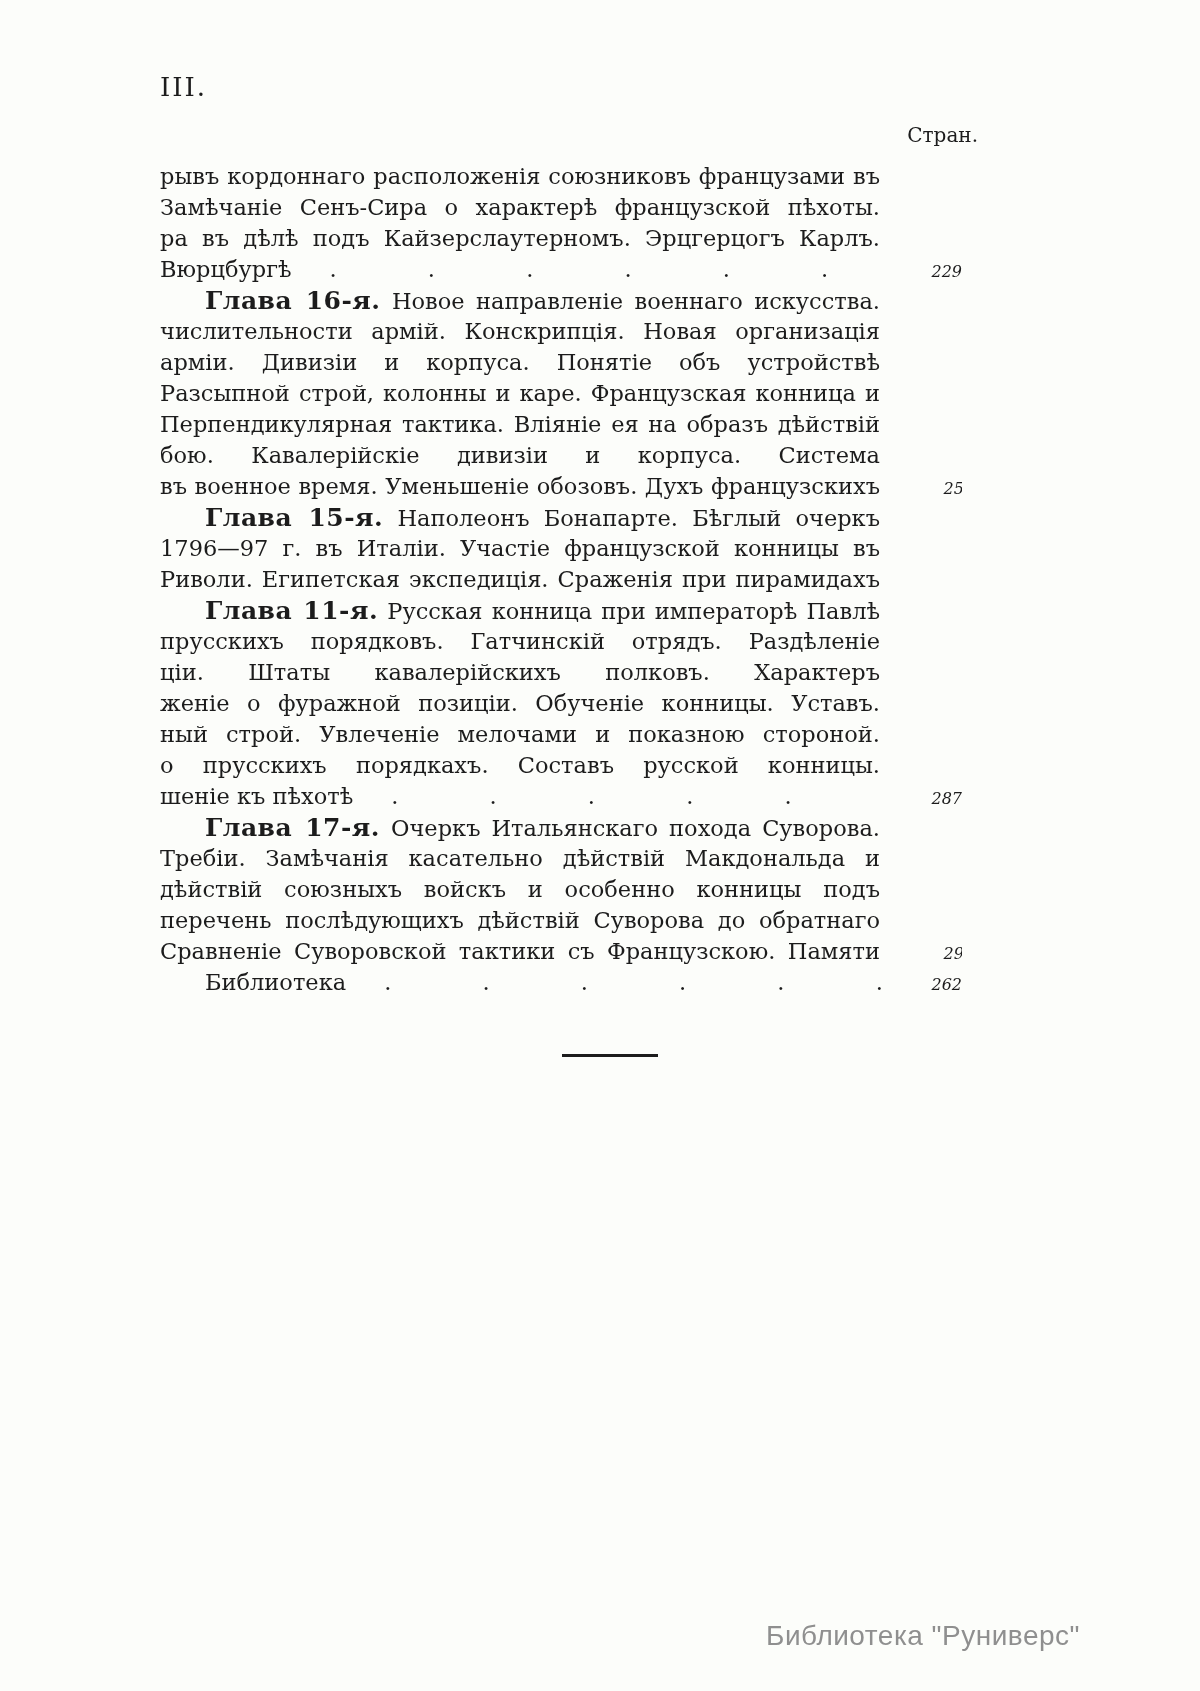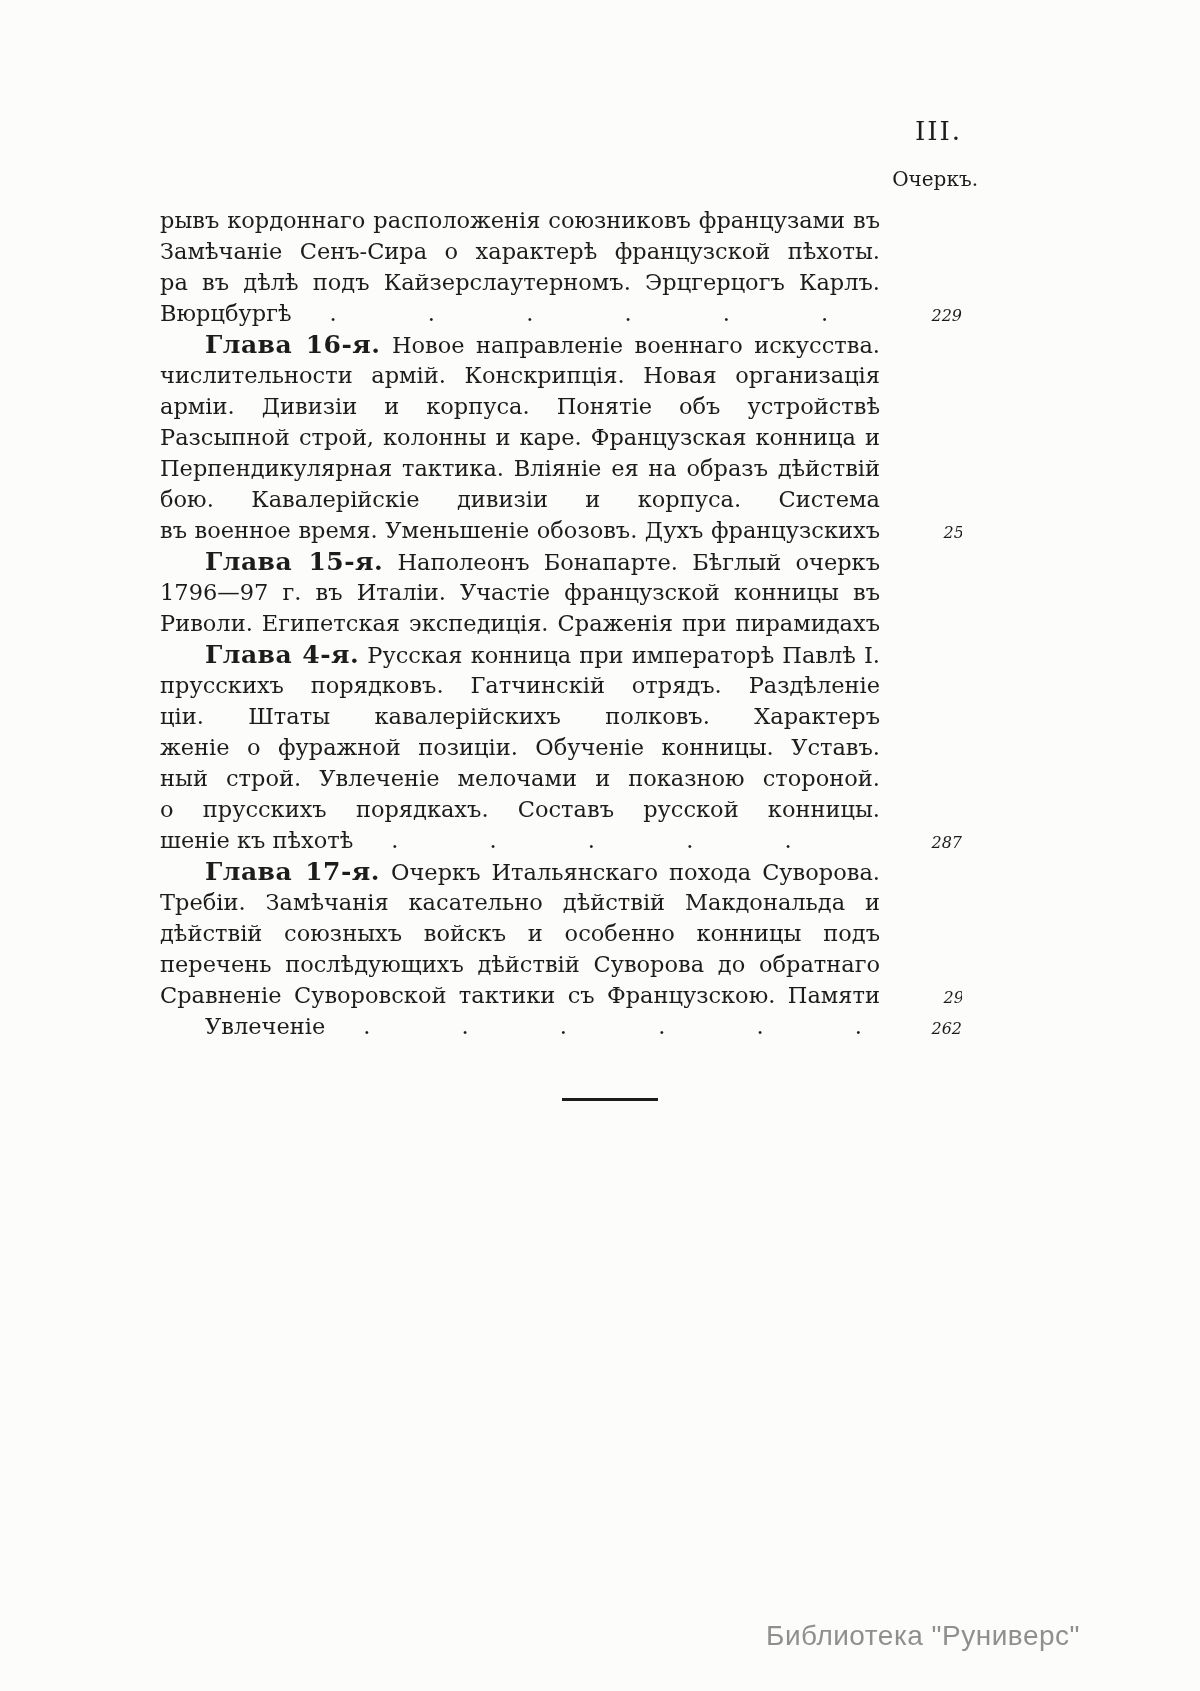--- a/index.html
+++ b/index.html
@@ -10,22 +10,22 @@
     color: #1c1c1c;
     font-family: "DejaVu Serif", serif;
     overflow: hidden;
   }
   .page {
     position: absolute;
     left: 160px; top: 0;
     width: 802px;
   }
   .roman {
-    margin-top: 116px;
-    text-align: right;
+    margin-top: 72px;
+    text-align: left;
     font-size: 26px;
     letter-spacing: 2px;
     line-height: 30px;
   }
   .stran {
     margin-top: 22px;
     margin-right: -16px;
     text-align: right;
     font-size: 20px;
     line-height: 23px;
@@ -90,21 +90,21 @@
     font-size: 28px;
     color: #8f8f8f;
     letter-spacing: 0.5px;
   }
 </style>
 </head>
 <body>
 
 <div class="page">
   <div class="roman">III.</div>
-  <div class="stran">Очеркъ.</div>
+  <div class="stran">Стран.</div>
   <div class="toc" id="toc">
       <div class="entry">
         <div class="line jline">рывъ кордоннаго расположенія союзниковъ французами въ 1794 году.</div>
         <div class="line jline">Замѣчаніе Сенъ-Сира о характерѣ французской пѣхоты. Гусары Блюхе-</div>
         <div class="line jline">ра въ дѣлѣ подъ Кайзерслаутерномъ. Эрцгерцогъ Карлъ. Сраженіе при</div>
         <div class="line lastline style-leader">
           <span class="lltext">Вюрцбургѣ</span>
           <span class="leader">. . . . . . . . . . . .</span>
           <span class="pagenum">229</span>
         </div>
@@ -125,21 +125,21 @@
       <div class="entry">
         <div class="line jline indent"><b class="chap">Глава 15-я.</b>&nbsp;Наполеонъ Бонапарте. Бѣглый очеркъ кампаніи</div>
         <div class="line jline">1796—97 г. въ Италіи. Участіе французской конницы въ сраженіи при</div>
         <div class="line lastline style-just">
           <span class="lltext">Риволи. Египетская экспедиція. Сраженія при пирамидахъ и Геліополисѣ.</span>
           <span class="leader"></span>
           <span class="pagenum">269</span>
         </div>
       </div>
       <div class="entry">
-        <div class="line jline indent"><b class="chap">Глава 4-я.</b>&nbsp;Русская конница при императорѣ Павлѣ I. Введеніе</div>
+        <div class="line jline indent"><b class="chap">Глава 11-я.</b>&nbsp;Русская конница при императорѣ Павлѣ I. Введеніе</div>
         <div class="line jline">прусскихъ порядковъ. Гатчинскій отрядъ. Раздѣленіе войскъ на инспек-</div>
         <div class="line jline">ціи. Штаты кавалерійскихъ полковъ. Характеръ обмундированія. Поло-</div>
         <div class="line jline">женіе о фуражной позиціи. Обученіе конницы. Уставъ. Двухшеренож-</div>
         <div class="line jline">ный строй. Увлеченіе мелочами и показною стороной. Мнѣніе Суворова</div>
         <div class="line jline">о прусскихъ порядкахъ. Составъ русской конницы. Количественное отно-</div>
         <div class="line lastline style-leader">
           <span class="lltext">шеніе къ пѣхотѣ</span>
           <span class="leader">. . . . . . . . . . . .</span>
           <span class="pagenum">287</span>
         </div>
@@ -150,21 +150,21 @@
         <div class="line jline">дѣйствій союзныхъ войскъ и особенно конницы подъ Требіею. Краткій</div>
         <div class="line jline">перечень послѣдующихъ дѣйствій Суворова до обратнаго похода въ Россію.</div>
         <div class="line lastline style-dot">
           <span class="lltext">Сравненіе Суворовской тактики съ Французскою. Памяти Суворова.</span>
           <span class="leader">.</span>
           <span class="pagenum">297</span>
         </div>
       </div>
       <div class="entry">
         <div class="line lastline style-leader">
-          <span class="lltext indent">Увлеченіе</span>
+          <span class="lltext indent">Библиотека</span>
           <span class="leader">. . . . . . . . . . . .</span>
           <span class="pagenum">262</span>
         </div>
       </div>
     </div>
   <div class="rule"></div>
 </div>
 <div class="watermark">Библиотека "Руниверс"</div>
 
 </body></html>

